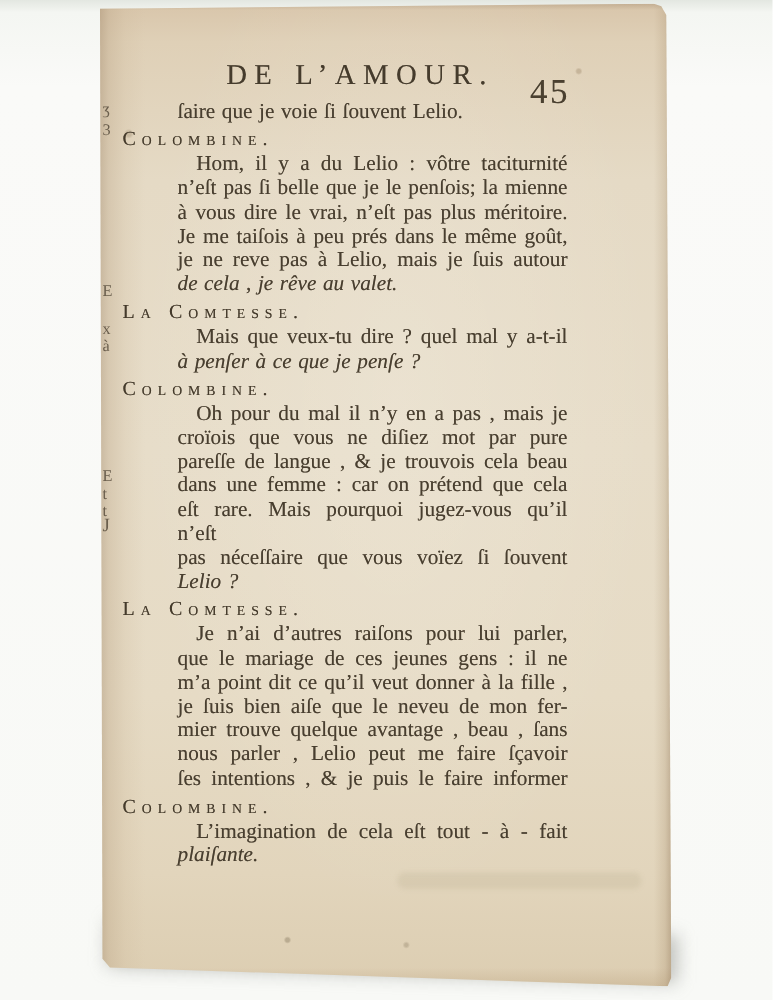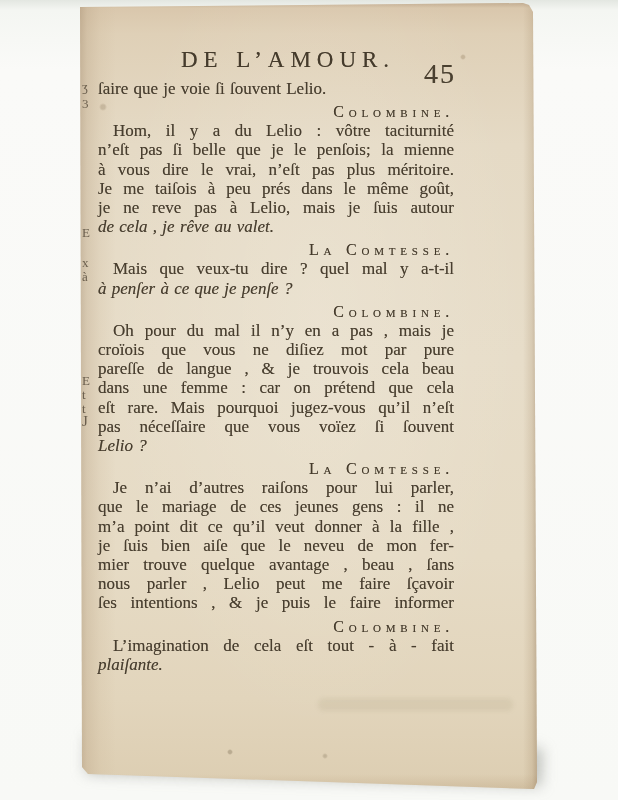--- a/index.html
+++ b/index.html
@@ -56,28 +56,28 @@
     word-spacing:1px;
   }
 
   .headrow{position:relative;height:32px;}
   .running-title{
     text-align:center;font-size:23px;line-height:26px;letter-spacing:.26em;
     transform:translateX(12px);white-space:nowrap;color:#453b2c;
   }
   .folio{position:absolute;right:-2px;top:11px;font-size:28px;letter-spacing:2px;color:#4a4030;}
 
-  .tline{line-height:19.2px;}
+  .tline{line-height:19.2px;margin-left:44px;}
   .j{text-align:justify;text-align-last:justify;}
   .first{text-indent:15px;}
   .last{text-align:left;text-align-last:left;font-style:italic;}
 
   .speaker{
     margin-top:5px;margin-bottom:1px;line-height:17px;font-size:16px;
-    font-variant:small-caps;letter-spacing:.30em;text-align:right;color:#443a2b;
+    font-variant:small-caps;letter-spacing:.30em;text-align:left;color:#443a2b;
     white-space:nowrap;
   }
 </style>
 </head>
 <body>
 
 <div class="backdrop">
   <div class="page-shadow"></div>
 
   <div class="page">

